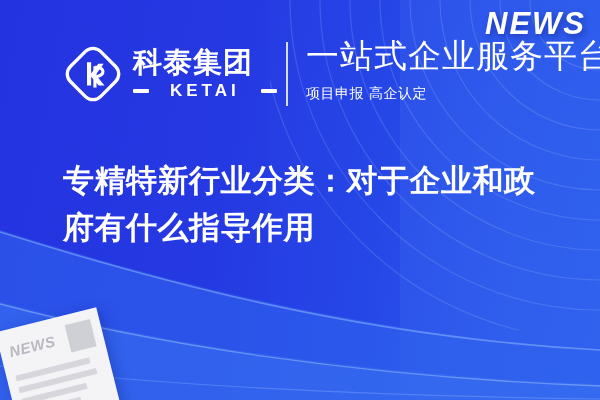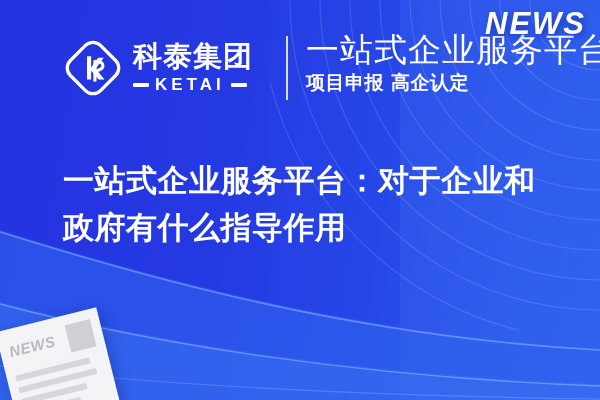--- a/index.html
+++ b/index.html
@@ -55,21 +55,21 @@
     left: 0;
     bottom: 0;
     width: 600px;
     height: 230px;
   }
 
   
   .header {
     position: absolute;
     left: 0;
-    top: 26px;
+    top: 32px;
     width: 600px;
     height: 84px;
   }
   .logo-wrap {
     position: absolute;
     left: 62px;
     top: 0px;
     display: flex;
     align-items: center;
     height: 84px;
@@ -90,20 +90,21 @@
     font-weight: bold;
     color: #ffffff;
     letter-spacing: 1px;
     line-height: 1.05;
     white-space: nowrap;
   }
   .logo-en-row {
     display: flex;
     align-items: center;
     margin-top: 3px;
+    gap: 15px;
   }
   .logo-rule {
     width: 16px;
     height: 4px;
     background: #ffffff;
     border-radius: 1px;
   }
   .logo-en {
     font-size: 17px;
     font-weight: bold;
@@ -128,25 +129,25 @@
   }
   .slogan-main {
     font-size: 33px;
     color: #ffffff;
     line-height: 1.22;
     white-space: nowrap;
     letter-spacing: 1px;
     font-family: "DejaVu Sans", "Liberation Sans", sans-serif;
   }
   .slogan-sub {
-    font-size: 19px;
-    font-weight: bold;
+    font-size: 14px;
+    font-weight: normal;
     color: #ffffff;
     line-height: 1.3;
-    margin-top: 0;
+    margin-top: 8px;
     white-space: nowrap;
     letter-spacing: 0.5px;
     font-family: "DejaVu Serif", "Liberation Serif", serif;
   }
 
   
   .news-mark {
     position: absolute;
     right: 14px;
     top: 6px;
@@ -281,21 +282,21 @@
     <div class="divider"></div>
 
     <div class="slogan-wrap">
       <div class="slogan-main">一站式企业服务平台</div>
       <div class="slogan-sub">项目申报 高企认定</div>
     </div>
   </div>
 
   <div class="news-mark">NEWS</div>
 
-  <div class="headline">一站式企业服务平台：对于企业和政府有什么指导作用</div>
+  <div class="headline">专精特新行业分类：对于企业和政府有什么指导作用</div>
 
   <div class="paper">
     <div class="paper-inner">
       <div class="paper-top">
         <span class="paper-title">NEWS</span>
         <span class="paper-thumb"></span>
       </div>
       <div class="paper-lines">
         <div class="paper-line w90"></div>
         <div class="paper-line w95"></div>

